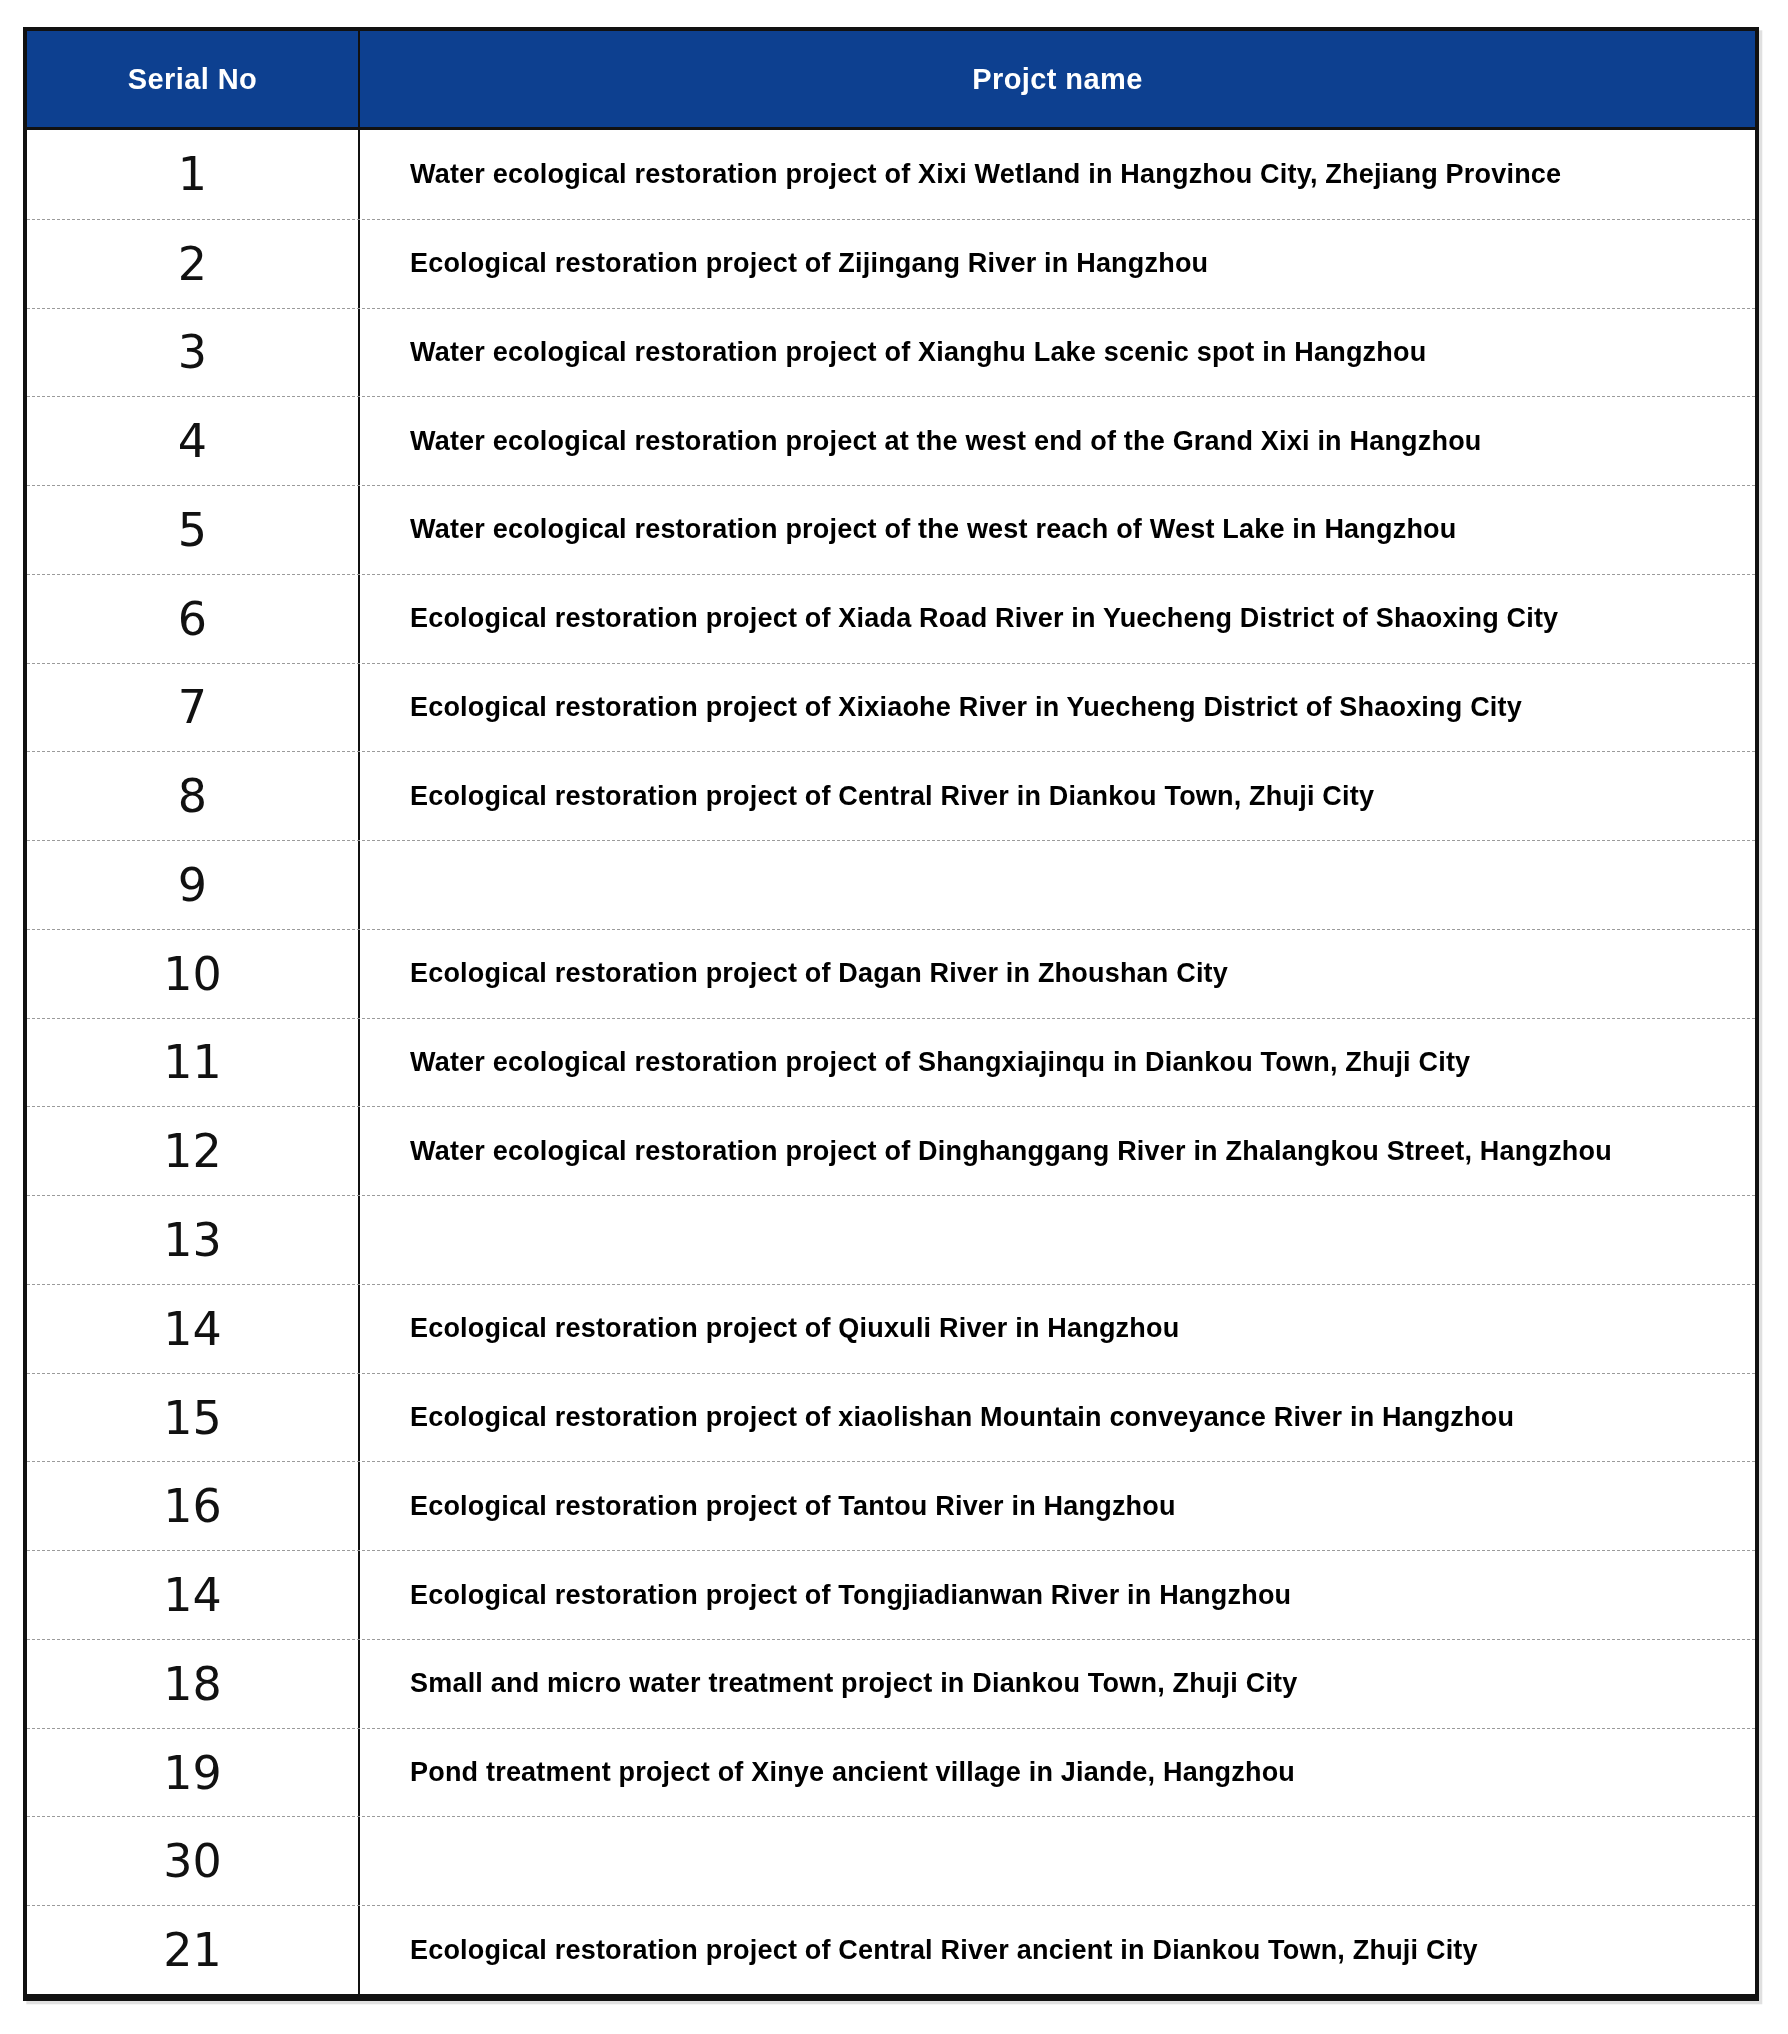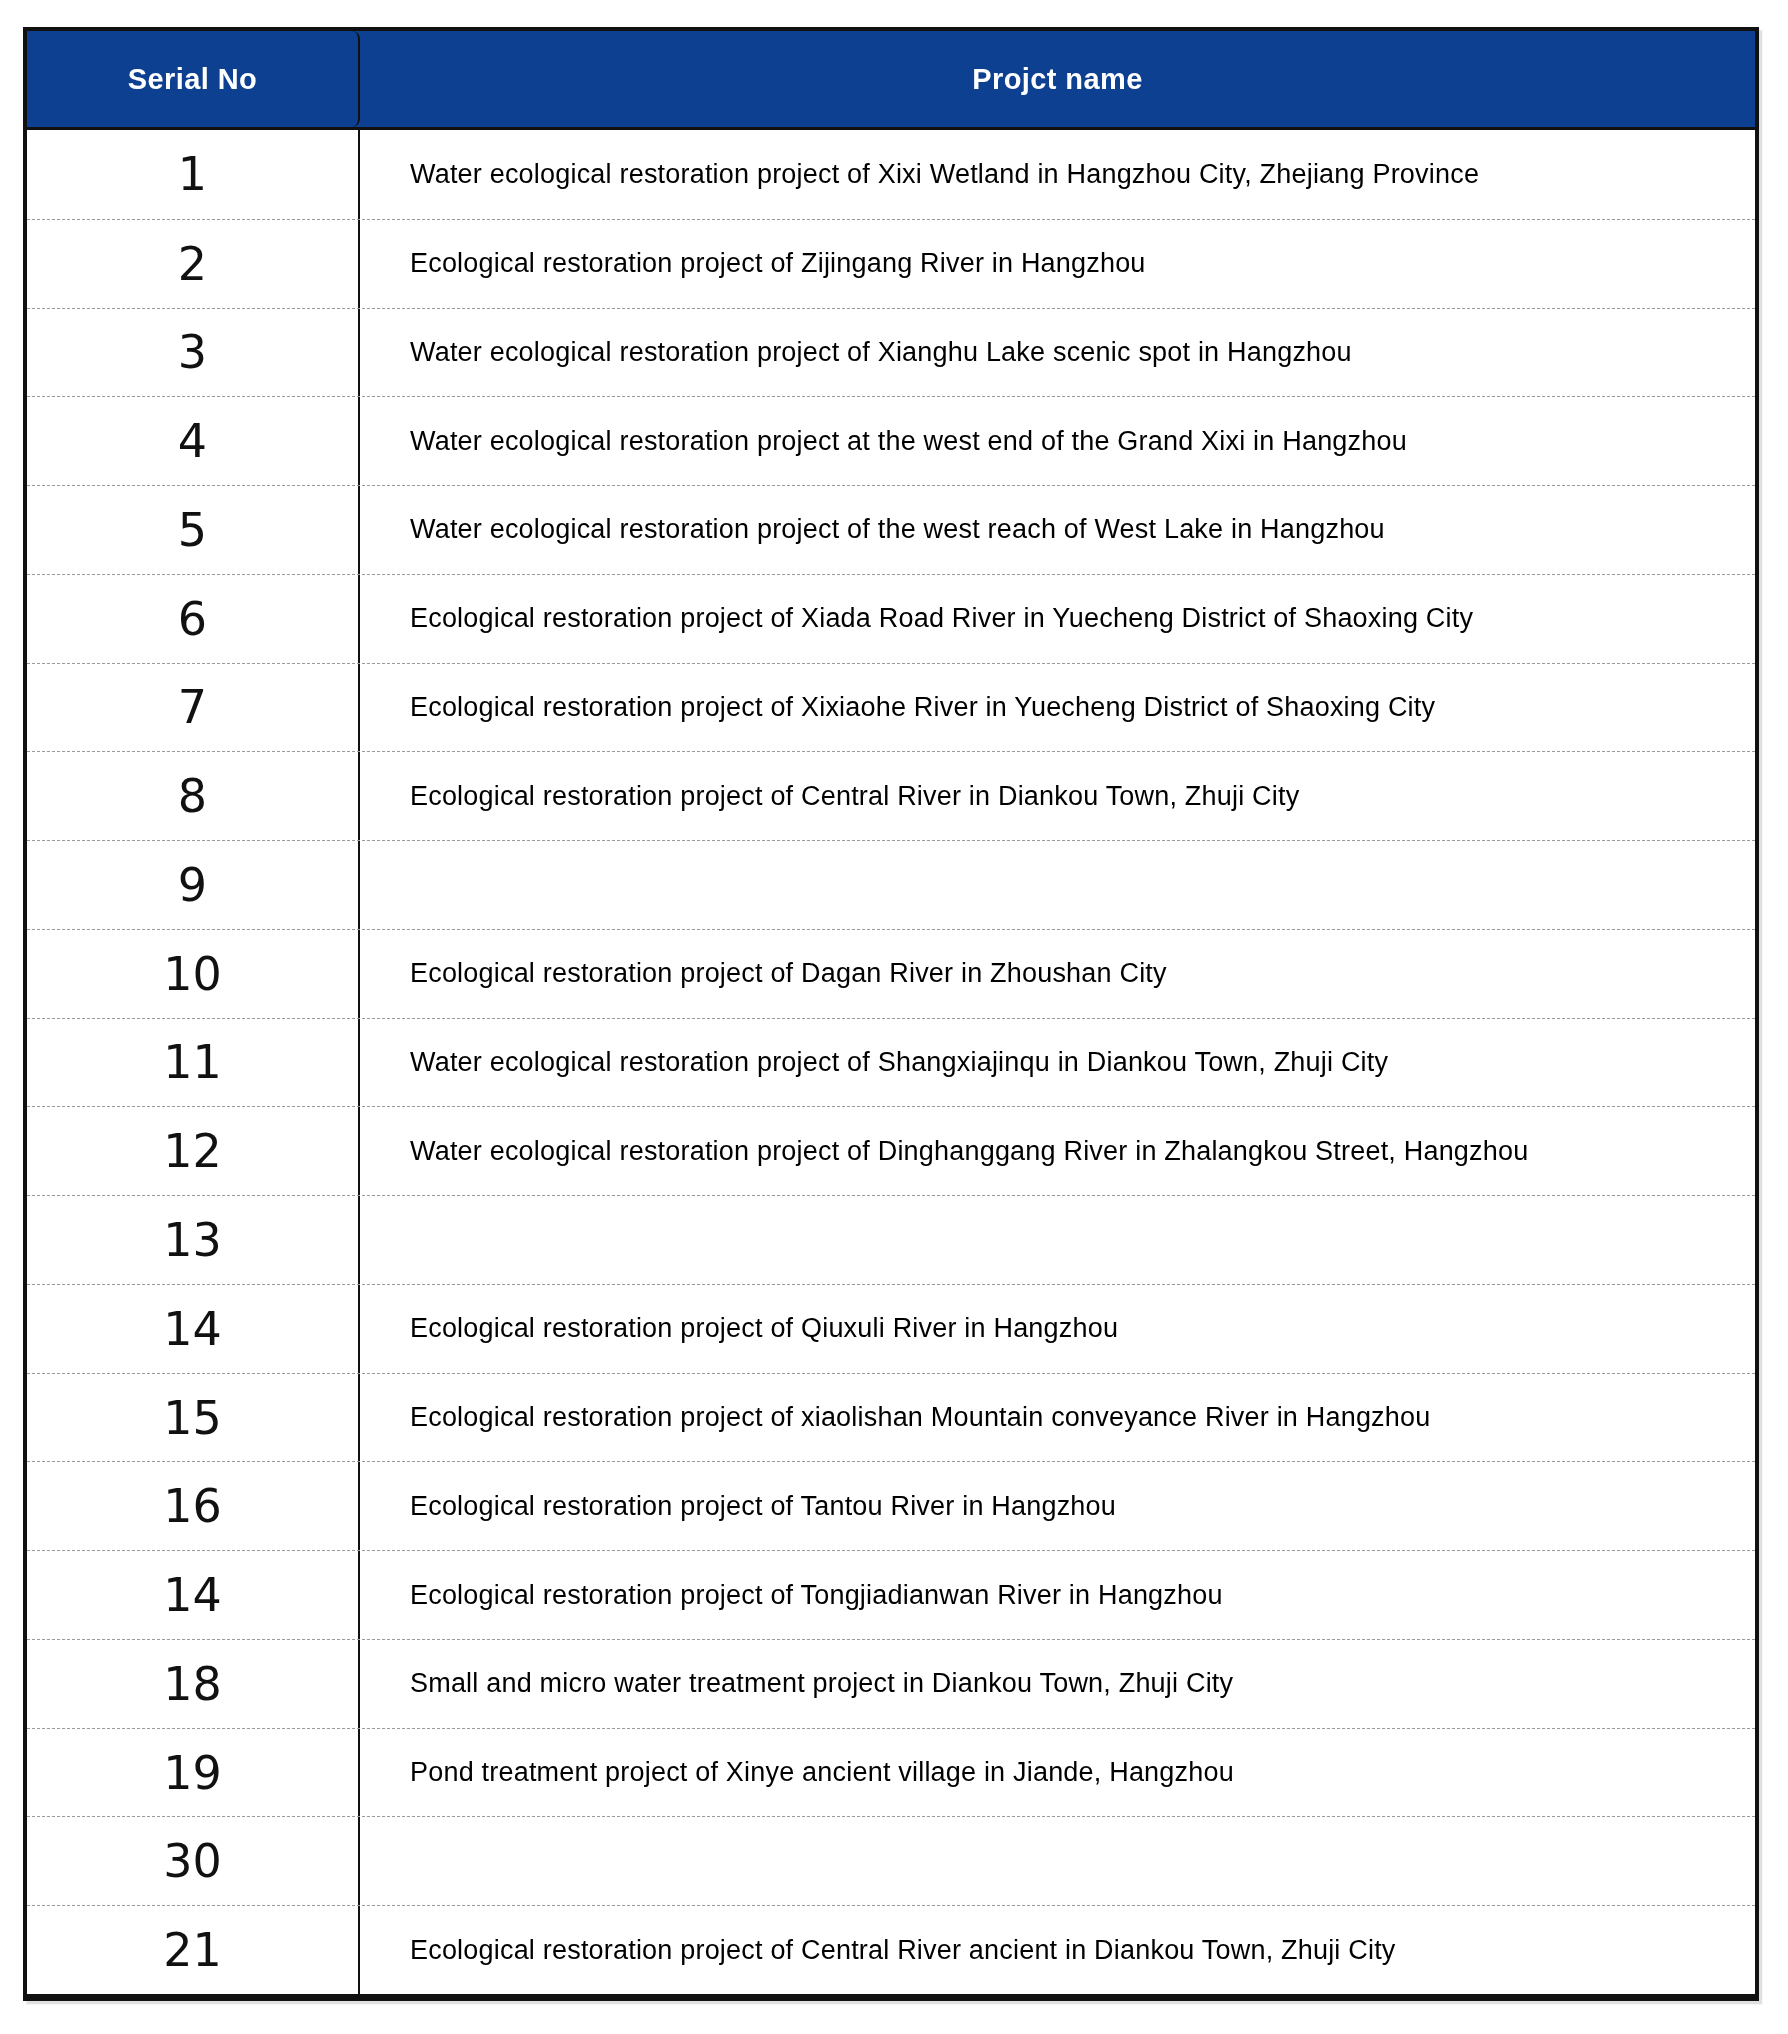--- a/index.html
+++ b/index.html
@@ -43,39 +43,39 @@
     display: flex;
     align-items: center;
     justify-content: center;
     color: var(--header-text, #ffffff);
     font-size: 29px;
     font-weight: bold;
     letter-spacing: 0.4px;
   }
   .hcell.serial {
     border-right: 2.4px solid #111111;
-    border-radius: 8px;
   }
   .rows {
     flex: 1 1 auto;
     display: grid;
     grid-auto-rows: 1fr;
   }
   .row {
     display: grid;
     grid-template-columns: 333px 1fr;
     min-height: 0;
   }
   .row + .row {
     border-top: 1.6px dashed var(--divider, #9b9b9b);
   }
   .cell {
     display: flex;
     align-items: center;
     min-width: 0;
+    font-weight: bold;
   }
   .cell.serial {
     justify-content: center;
     border-right: 2.4px solid #111111;
     font-family: "DejaVu Sans", sans-serif;
     font-size: 46px;
     font-weight: 400;
     color: #111111;
   }
   .cell.name {

